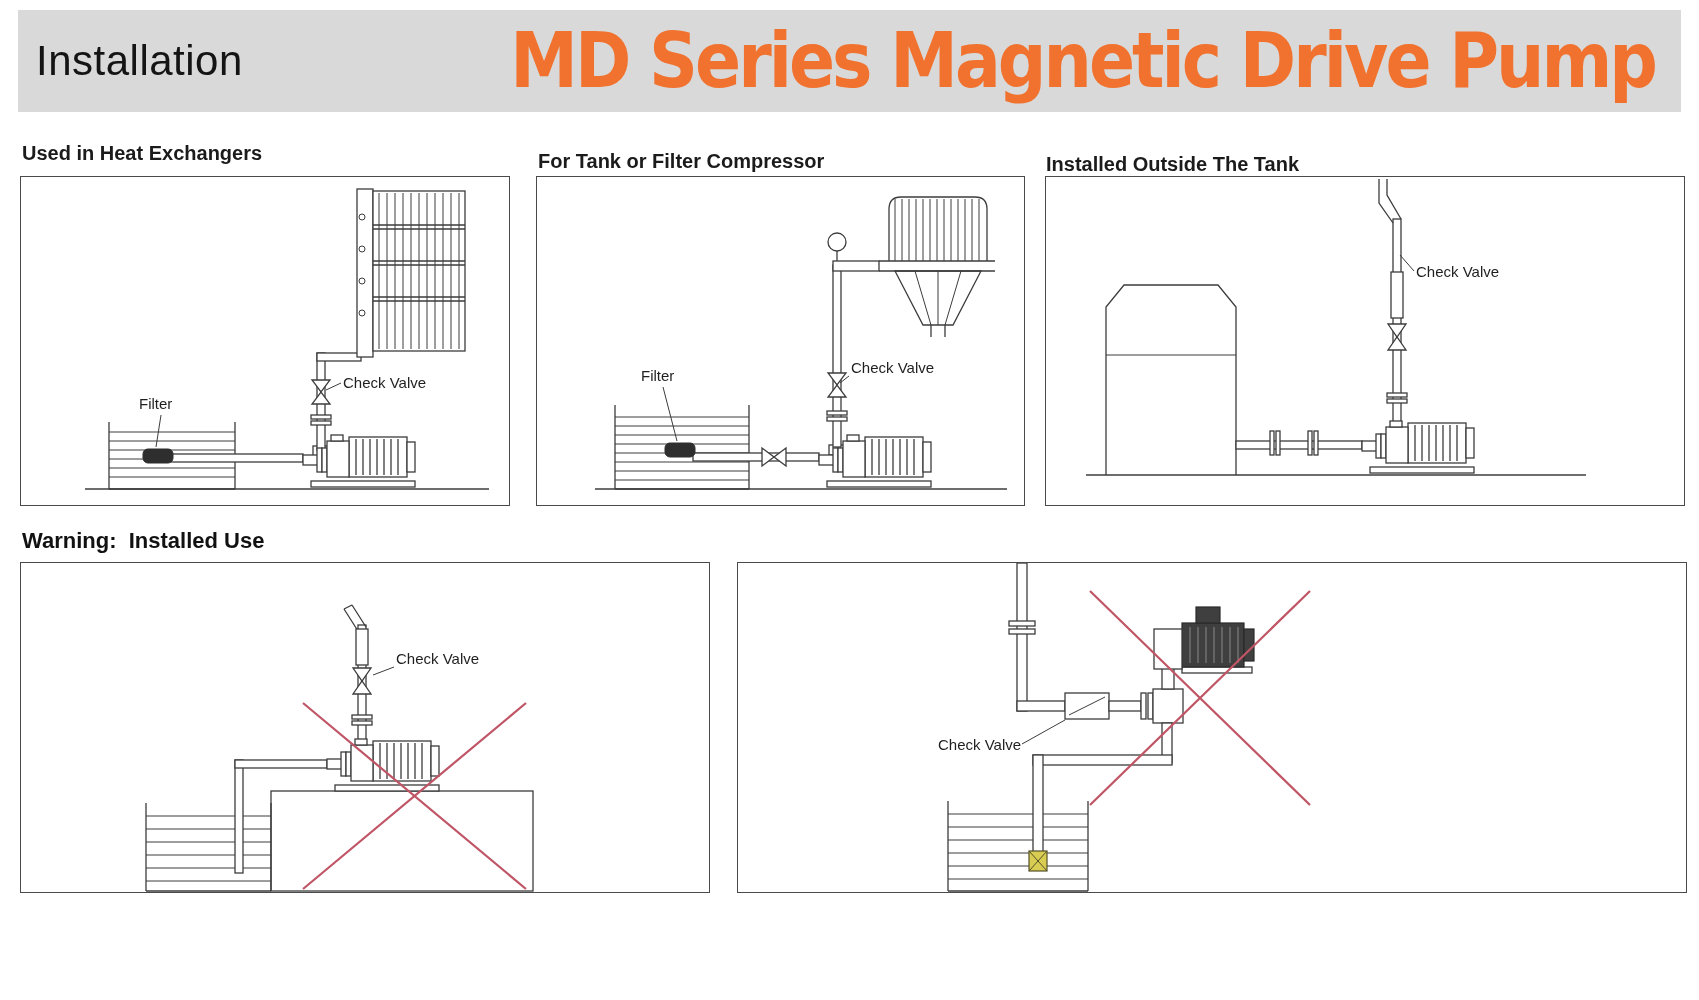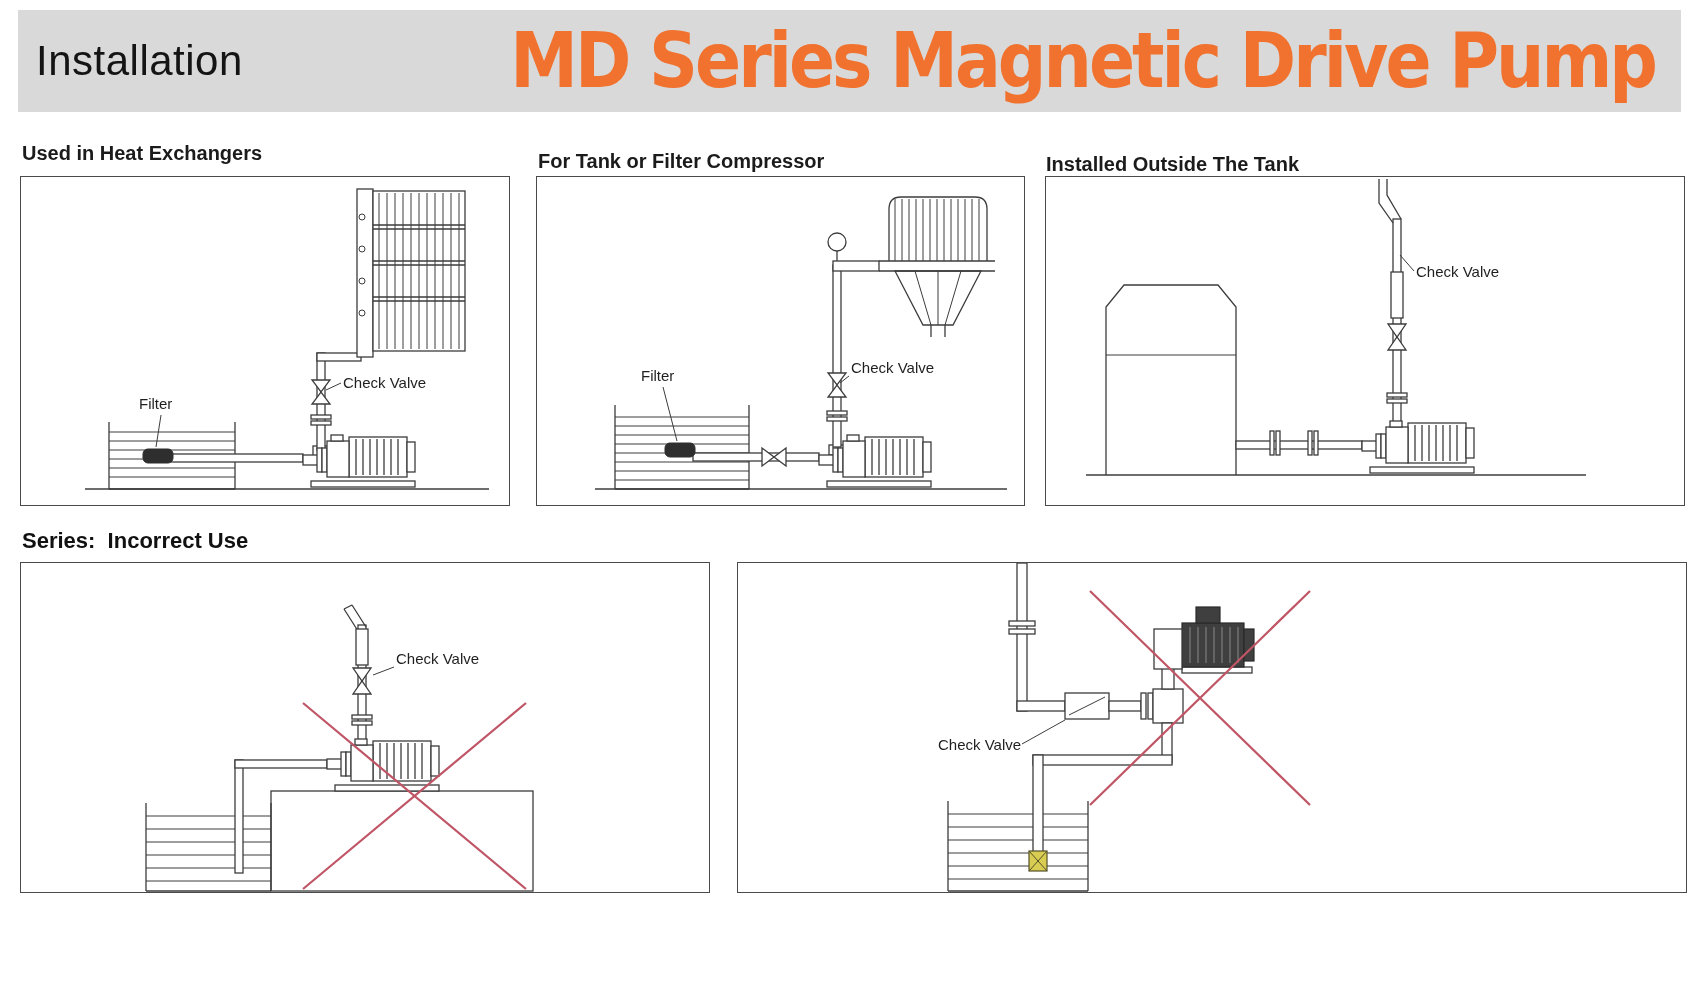--- a/index.html
+++ b/index.html
@@ -187,21 +187,21 @@
         <rect class="pipe" x="341" y="216" width="20" height="4"></rect>
         <rect class="pipe" x="341" y="222" width="20" height="4"></rect>
       </g>
       <g>
         <text class="svg-label" x="370" y="100">Check Valve</text>
         <path class="thin" d="M368 94L354 78"></path>
       </g>
     </svg>
   </div>
 
-  <div class="warning-title" style="left:22px;top:528px;">Series:  Incorrect Use</div>
+  <div class="warning-title" style="left:22px;top:528px;">Warning:  Installed Use</div>
 
   <div class="panel" style="left:20px;top:562px;width:690px;height:331px;">
     <svg width="688" height="329" viewBox="0 0 688 329">
       <g>
           <rect class="lines" x="250" y="228" width="262" height="100"></rect>
         </g>
       <g>
         <path class="lines" d="M125 240V328M125 328H250M250 240V328"></path>
         <path class="thin" d="M125 253H250M125 266H250M125 279H250M125 292H250M125 305H250M125 318H250"></path>
       </g>

